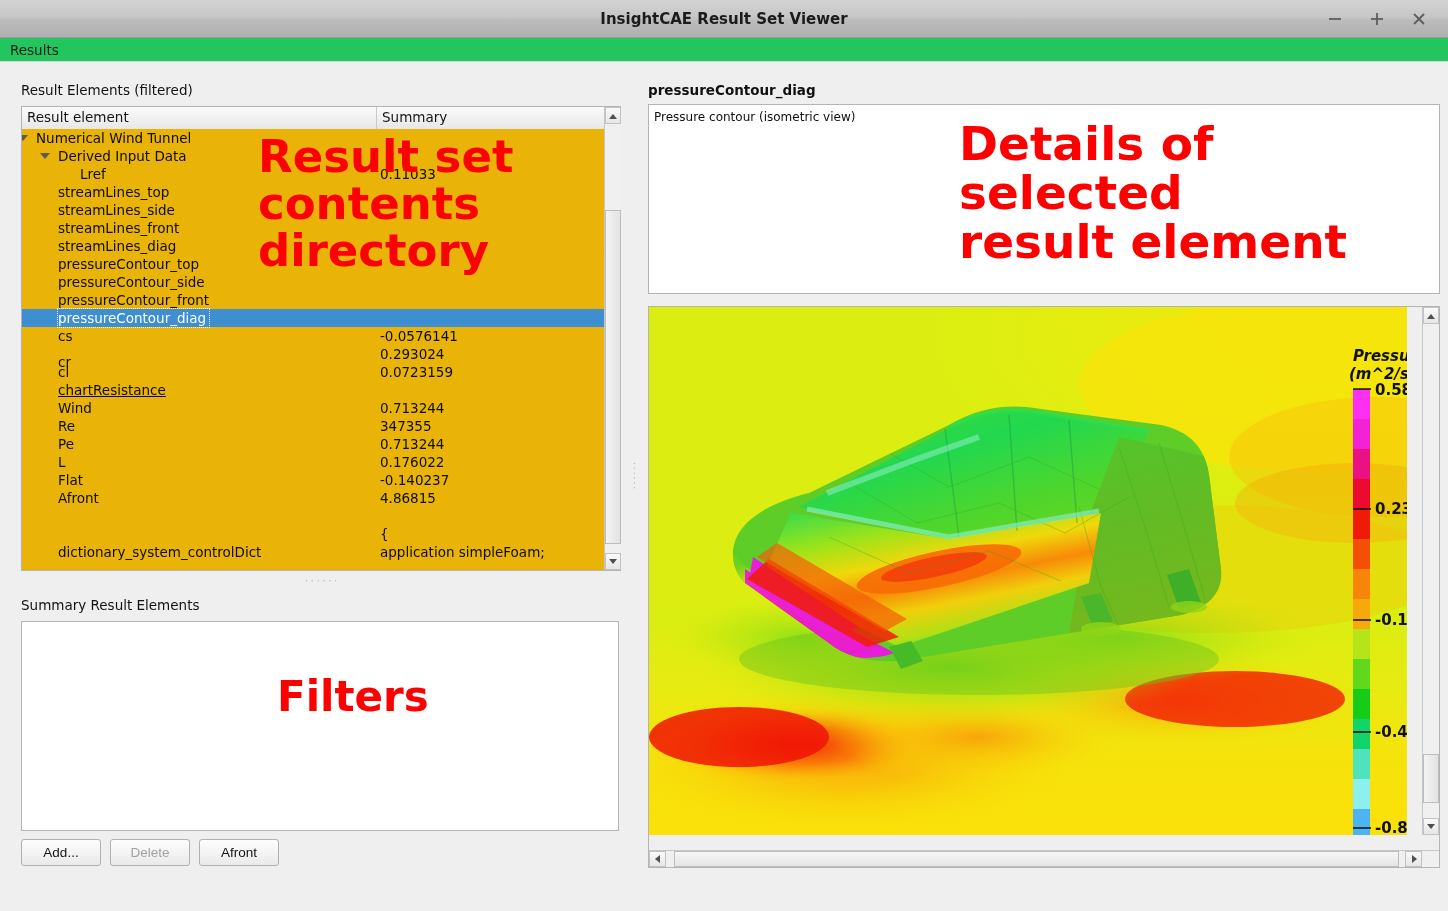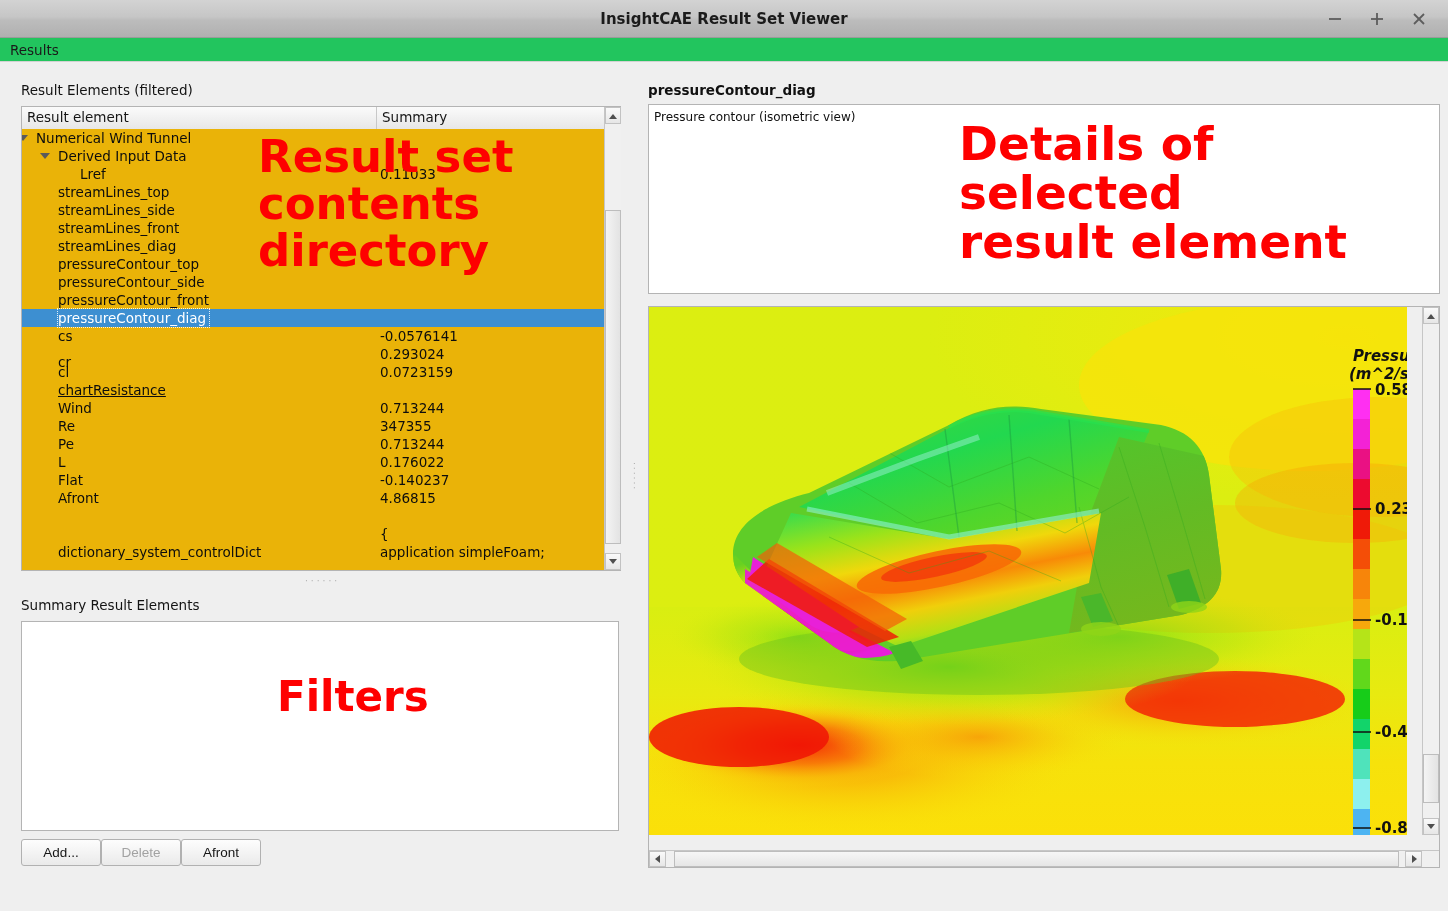--- a/index.html
+++ b/index.html
@@ -148,21 +148,21 @@
   }
 
   
   .excluded {
     position: absolute; left: 21px; top: 621px;
     width: 598px; height: 210px;
     background: #ffffff; border: 1px solid #b4b4b4;
   }
   .btnrow {
     position: absolute; left: 21px; top: 839px;
-    display: flex; 
+    display: flex; gap: 9px;
   }
   .pbtn {
     min-width: 80px; height: 27px; padding: 0 14px;
     font-size: 13.5px; color: #151515;
     background: linear-gradient(to bottom, #fdfdfd, #eaeaea);
     border: 1px solid #b1b1b1; border-radius: 3px;
     cursor: pointer;
   }
   .pbtn.disabled { color: #a2a2a2; }
 

